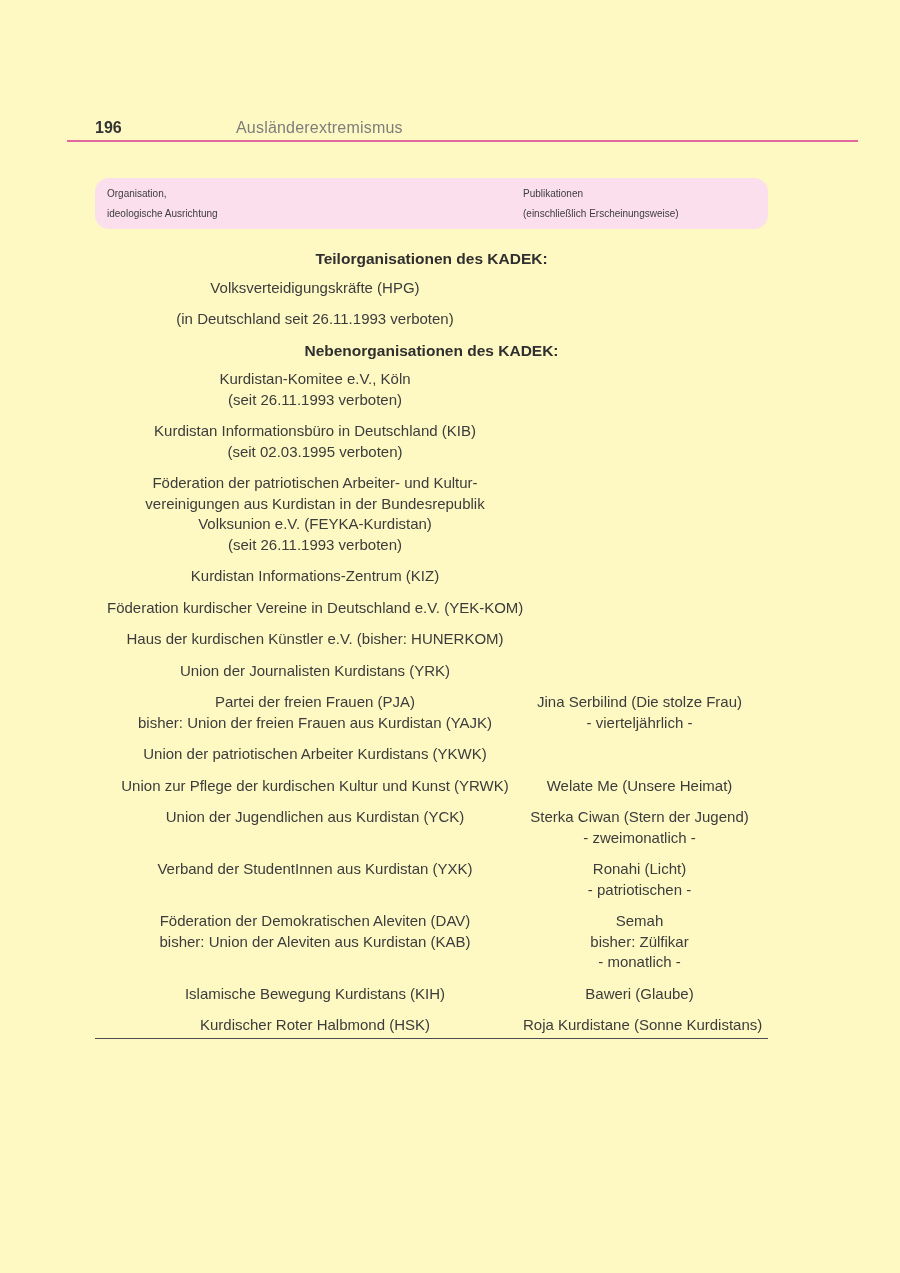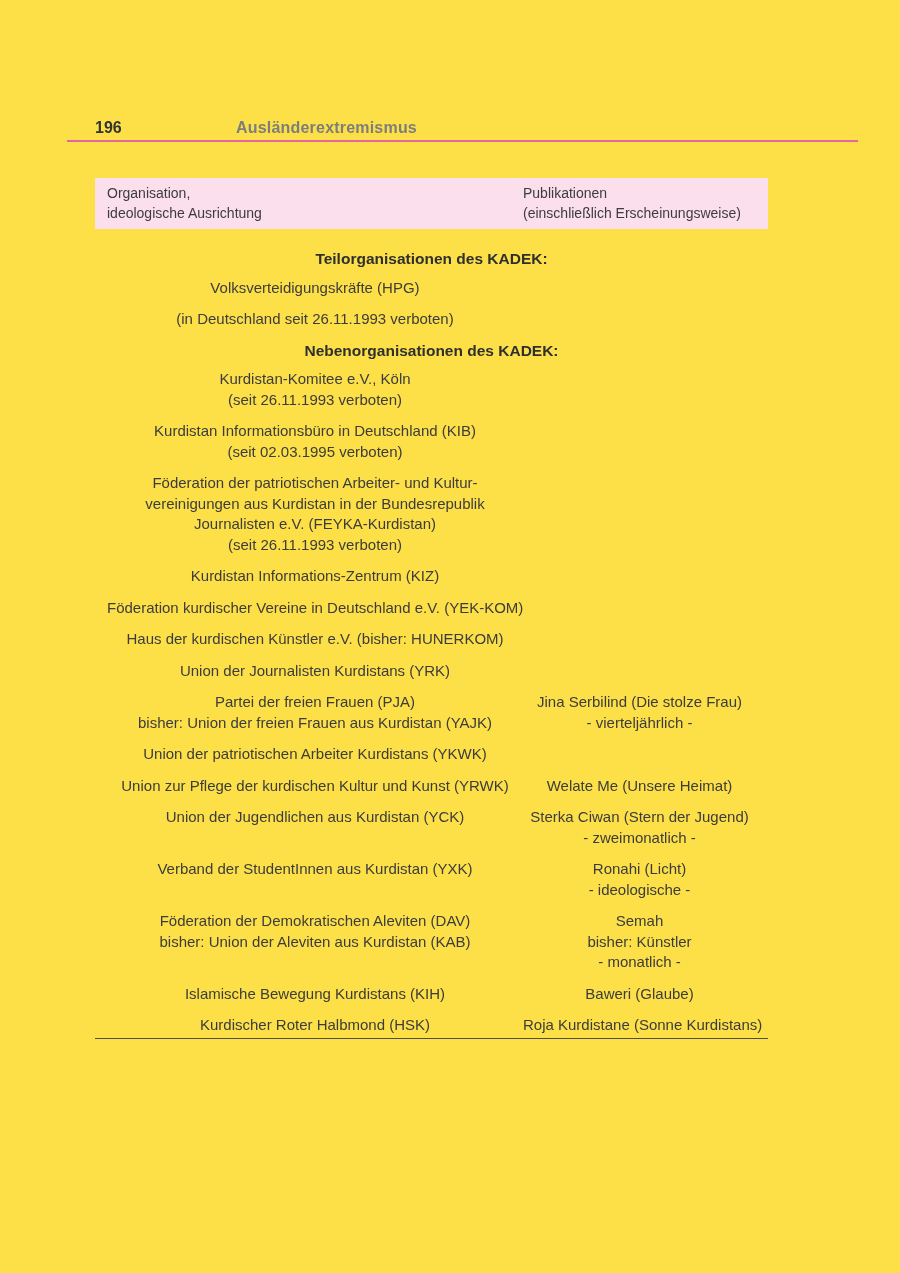--- a/index.html
+++ b/index.html
@@ -1,45 +1,45 @@
 <!DOCTYPE html>
 <html><head>
 <meta charset="utf-8">
 <style>
   * { margin:0; padding:0; box-sizing:border-box; }
   html, body { background:#ffffff; }
   .page {
     position:relative;
     width:900px; height:1273px;
-    background:#fde047;
+    background:#fef9c3;
     font-family:"Liberation Sans","DejaVu Sans",sans-serif;
     color:#3c3c3c;
     overflow:hidden;
   }
   .page-number {
     position:absolute; left:95px; top:119px;
     font-size:16px; font-weight:700; color:#333333;
   }
   .running-title {
     position:absolute; left:236px; top:119px;
-    font-size:16px; font-weight:700; color:#7d7d7d;
+    font-size:16px; font-weight:400; color:#7d7d7d;
     letter-spacing:0.2px;
   }
   .head-rule {
     position:absolute; left:67px; top:140px;
     width:791px; height:2px; background:#e2679e;
   }
   .content {
     position:absolute; left:95px; top:178px; width:673px;
   }
   .table-header {
     background:#fbdfec;
     display:grid; grid-template-columns:416px 1fr;
     padding:6px 12px;
-    font-size:14px; line-height:19.5px; color:#3c3c3c;
+    font-size:10px; line-height:19.5px; color:#3c3c3c;border-radius:14px;
   }
   .body { margin-top:20px; font-size:15px; line-height:20.5px;text-align:center; }
   .section-heading {
     font-weight:700; color:#2f2f2f;
     font-size:15.5px; line-height:20.5px;
     padding:0 12px; margin-bottom:8px;
   }
   .section.second .section-heading { margin-top:9px; }
   .row {
     display:grid; grid-template-columns:416px 1fr;
@@ -109,21 +109,21 @@
             <div class="line">Kurdistan Informationsbüro in Deutschland (KIB)</div>
             <div class="line">(seit 02.03.1995 verboten)</div>
           </div>
           <div class="cell pub"></div>
         </div>
 
         <div class="row">
           <div class="cell org">
             <div class="line">Föderation der patriotischen Arbeiter- und Kultur-</div>
             <div class="line">vereinigungen aus Kurdistan in der Bundesrepublik</div>
-            <div class="line">Journalisten e.V. (FEYKA-Kurdistan)</div>
+            <div class="line">Volksunion e.V. (FEYKA-Kurdistan)</div>
             <div class="line">(seit 26.11.1993 verboten)</div>
           </div>
           <div class="cell pub"></div>
         </div>
 
         <div class="row">
           <div class="cell org">
             <div class="line">Kurdistan Informations-Zentrum (KIZ)</div>
           </div>
           <div class="cell pub"></div>
@@ -186,32 +186,32 @@
             <div class="line">- zweimonatlich -</div>
           </div>
         </div>
 
         <div class="row">
           <div class="cell org">
             <div class="line">Verband der StudentInnen aus Kurdistan (YXK)</div>
           </div>
           <div class="cell pub">
             <div class="line">Ronahi (Licht)</div>
-            <div class="line">- ideologische -</div>
+            <div class="line">- patriotischen -</div>
           </div>
         </div>
 
         <div class="row">
           <div class="cell org">
             <div class="line">Föderation der Demokratischen Aleviten (DAV)</div>
             <div class="line">bisher: Union der Aleviten aus Kurdistan (KAB)</div>
           </div>
           <div class="cell pub">
             <div class="line">Semah</div>
-            <div class="line">bisher: Künstler</div>
+            <div class="line">bisher: Zülfikar</div>
             <div class="line">- monatlich -</div>
           </div>
         </div>
 
         <div class="row">
           <div class="cell org">
             <div class="line">Islamische Bewegung Kurdistans (KIH)</div>
           </div>
           <div class="cell pub">
             <div class="line">Baweri (Glaube)</div>

